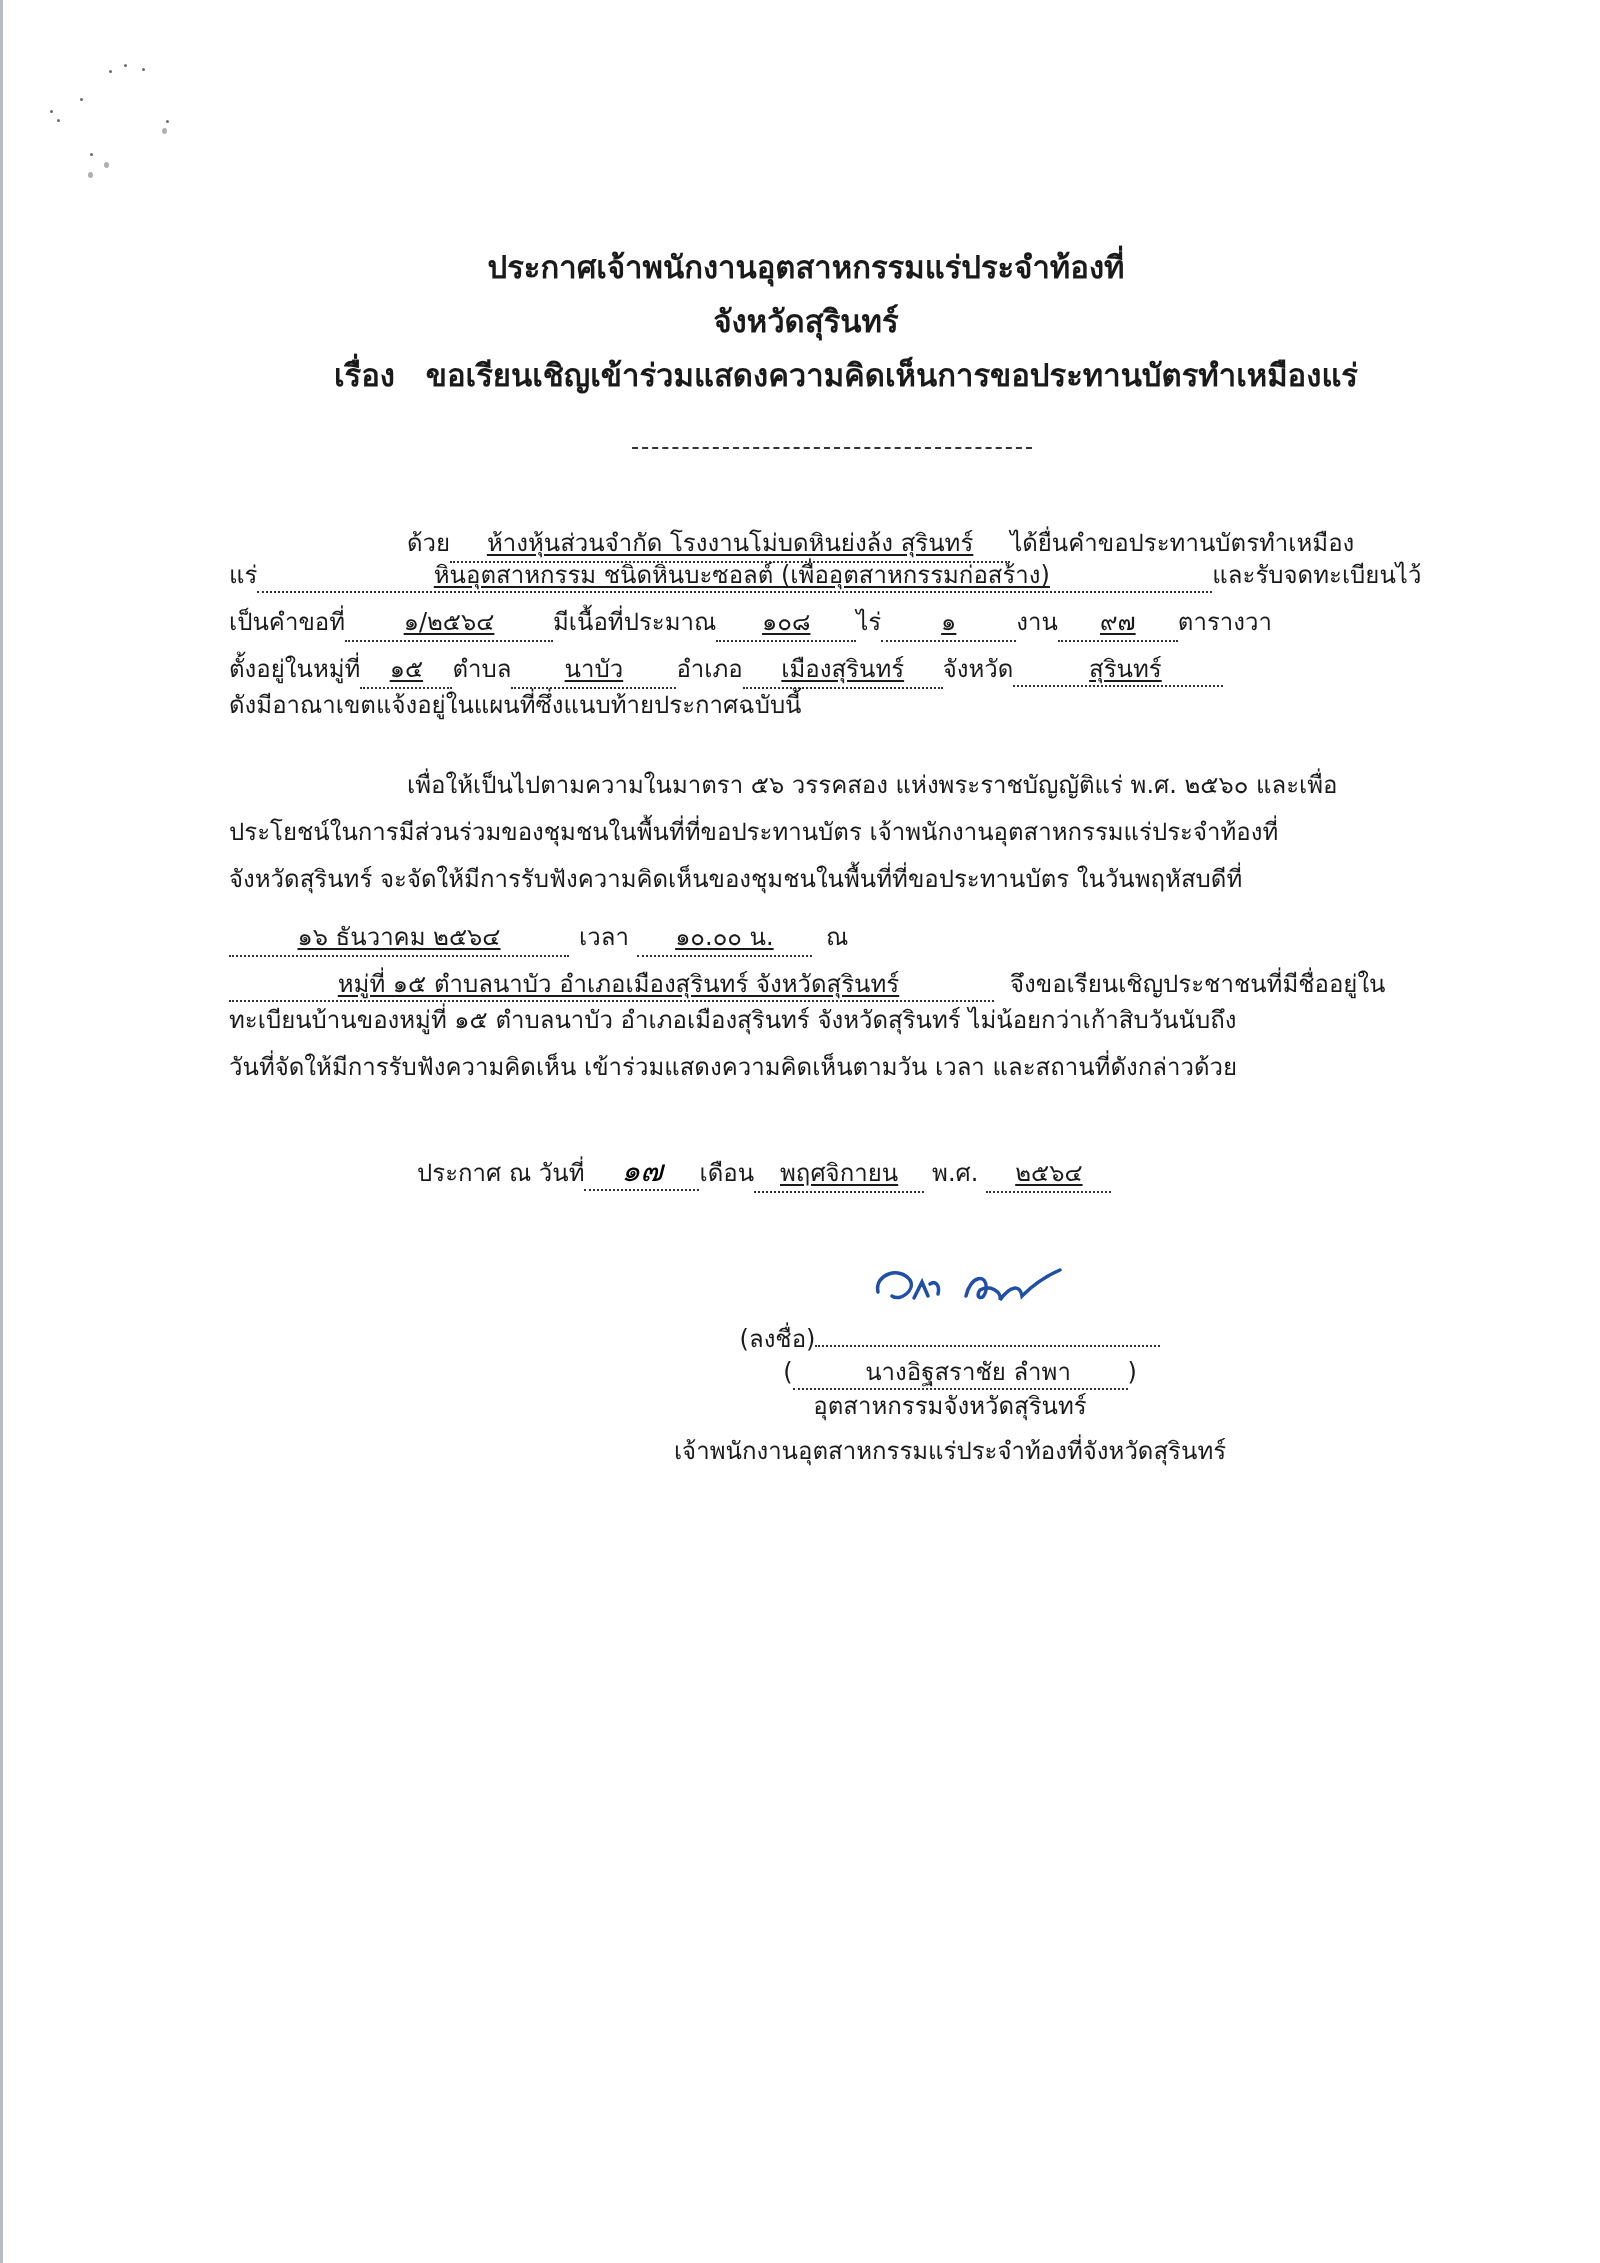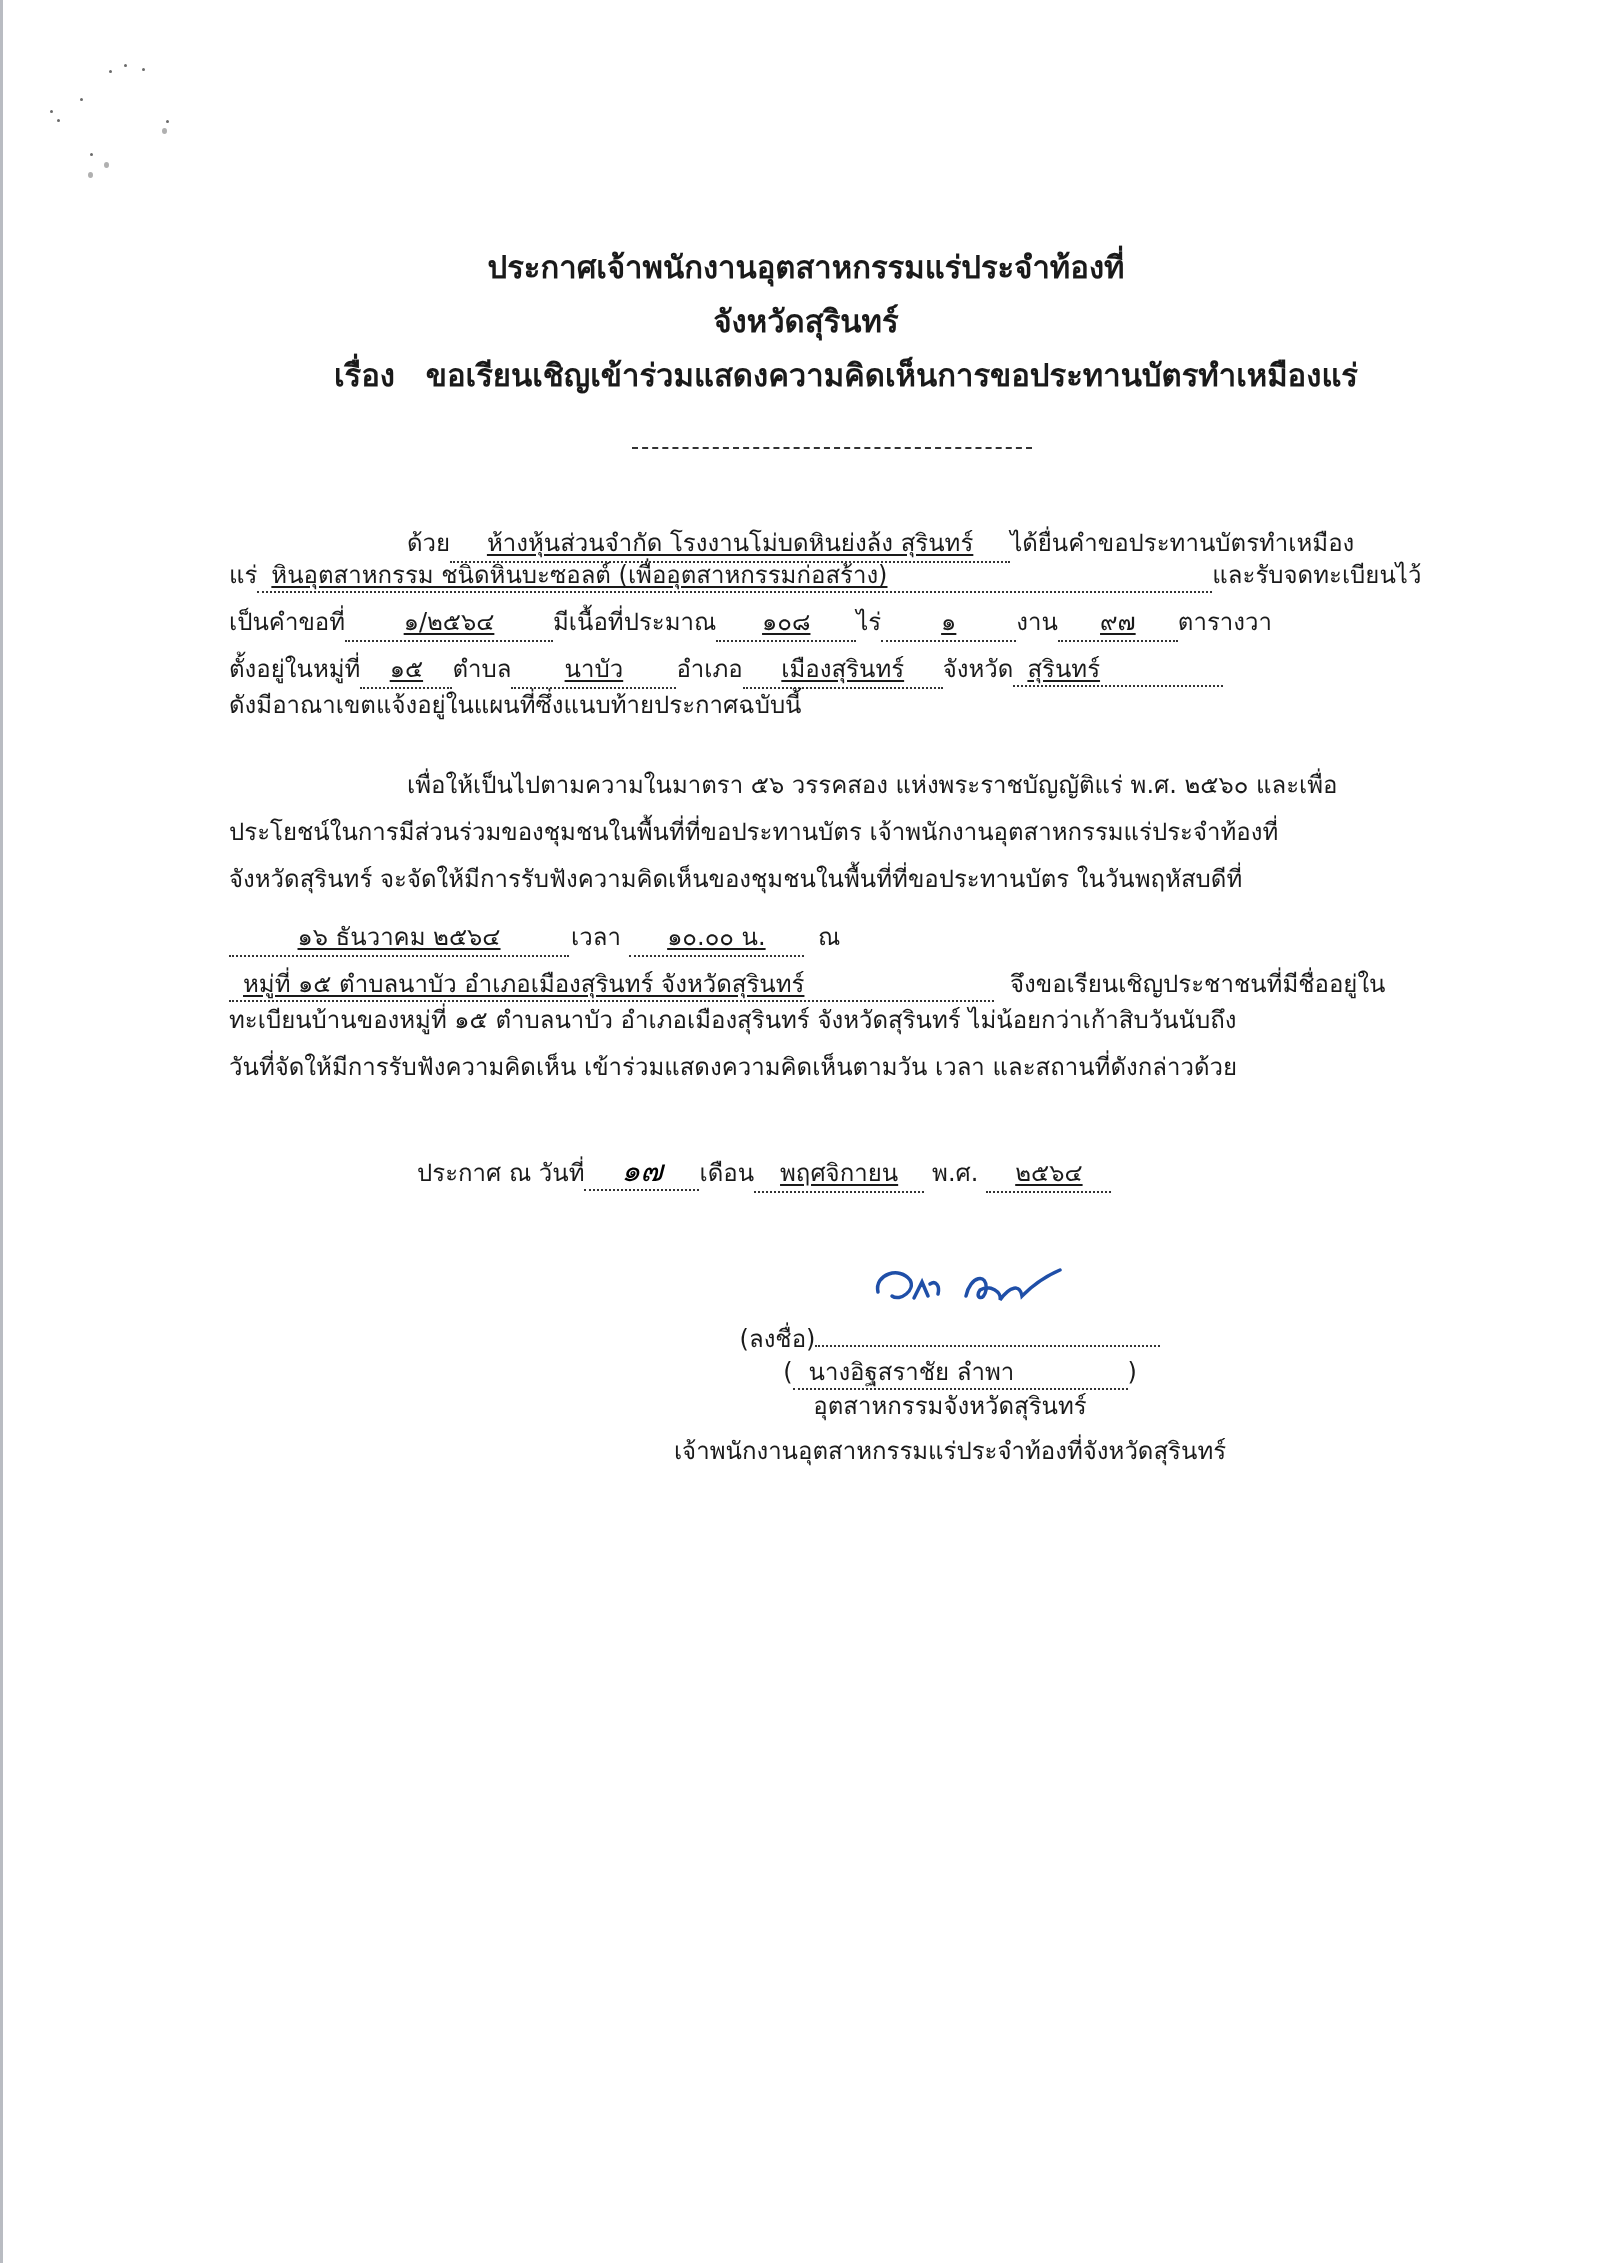--- a/index.html
+++ b/index.html
@@ -71,21 +71,21 @@
       display: inline-block;
       border-bottom: 2px dotted #333;
       text-align: center;
       position: relative;
       height: 36px;
       line-height: 36px;
       white-space: nowrap;
       overflow: visible;
       margin-top: 15px;
     }
-    .fill.left { text-align: left; padding-left: 14px; box-sizing: border-box; }
+    .fill.left { text-align: center; padding-left: 14px; box-sizing: border-box; }
     .fill .val { text-decoration: underline; text-underline-offset: 3px; }
     .handwritten {
       color: #000000;
       font-family: "DejaVu Serif", serif;
       font-style: italic;
       font-size: 30px;
     }
     .signature {
       position: absolute;
       left: 870px; top: 1262px;
@@ -171,21 +171,21 @@
     <span class="lbl">เพื่อให้เป็นไปตามความในมาตรา ๕๖ วรรคสอง แห่งพระราชบัญญัติแร่ พ.ศ. ๒๕๖๐ และเพื่อ</span>
   </div>
   <div class="row" style="top:47px">
     <span class="lbl">ประโยชน์ในการมีส่วนร่วมของชุมชนในพื้นที่ที่ขอประทานบัตร  เจ้าพนักงานอุตสาหกรรมแร่ประจำท้องที่</span>
   </div>
   <div class="row" style="top:94px">
     <span class="lbl">จังหวัดสุรินทร์ จะจัดให้มีการรับฟังความคิดเห็นของชุมชนในพื้นที่ที่ขอประทานบัตร ในวันพฤหัสบดีที่</span>
   </div>
   <div class="row" style="top:141px">
     <span class="fill" style="width:340px"><span class="val">๑๖ ธันวาคม ๒๕๖๔</span></span>
-    <span class="lbl" style="margin-left:2px">เวลา</span>
+    <span class="lbl" style="margin-left:10px">เวลา</span>
     <span class="fill" style="width:175px;margin-left:8px"><span class="val">๑๐.๐๐ น.</span></span>
     <span class="lbl" style="margin:0 14px">ณ</span>
   </div>
   <div class="row" style="top:188px">
     <span class="fill left" style="width:765px"><span class="val">หมู่ที่ ๑๕  ตำบลนาบัว   อำเภอเมืองสุรินทร์   จังหวัดสุรินทร์</span></span>
     <span class="lbl" style="margin-left:16px">จึงขอเรียนเชิญประชาชนที่มีชื่ออยู่ใน</span>
   </div>
   <div class="row" style="top:235px">
     <span class="lbl">ทะเบียนบ้านของหมู่ที่ ๑๕  ตำบลนาบัว อำเภอเมืองสุรินทร์ จังหวัดสุรินทร์ ไม่น้อยกว่าเก้าสิบวันนับถึง</span>
   </div>

